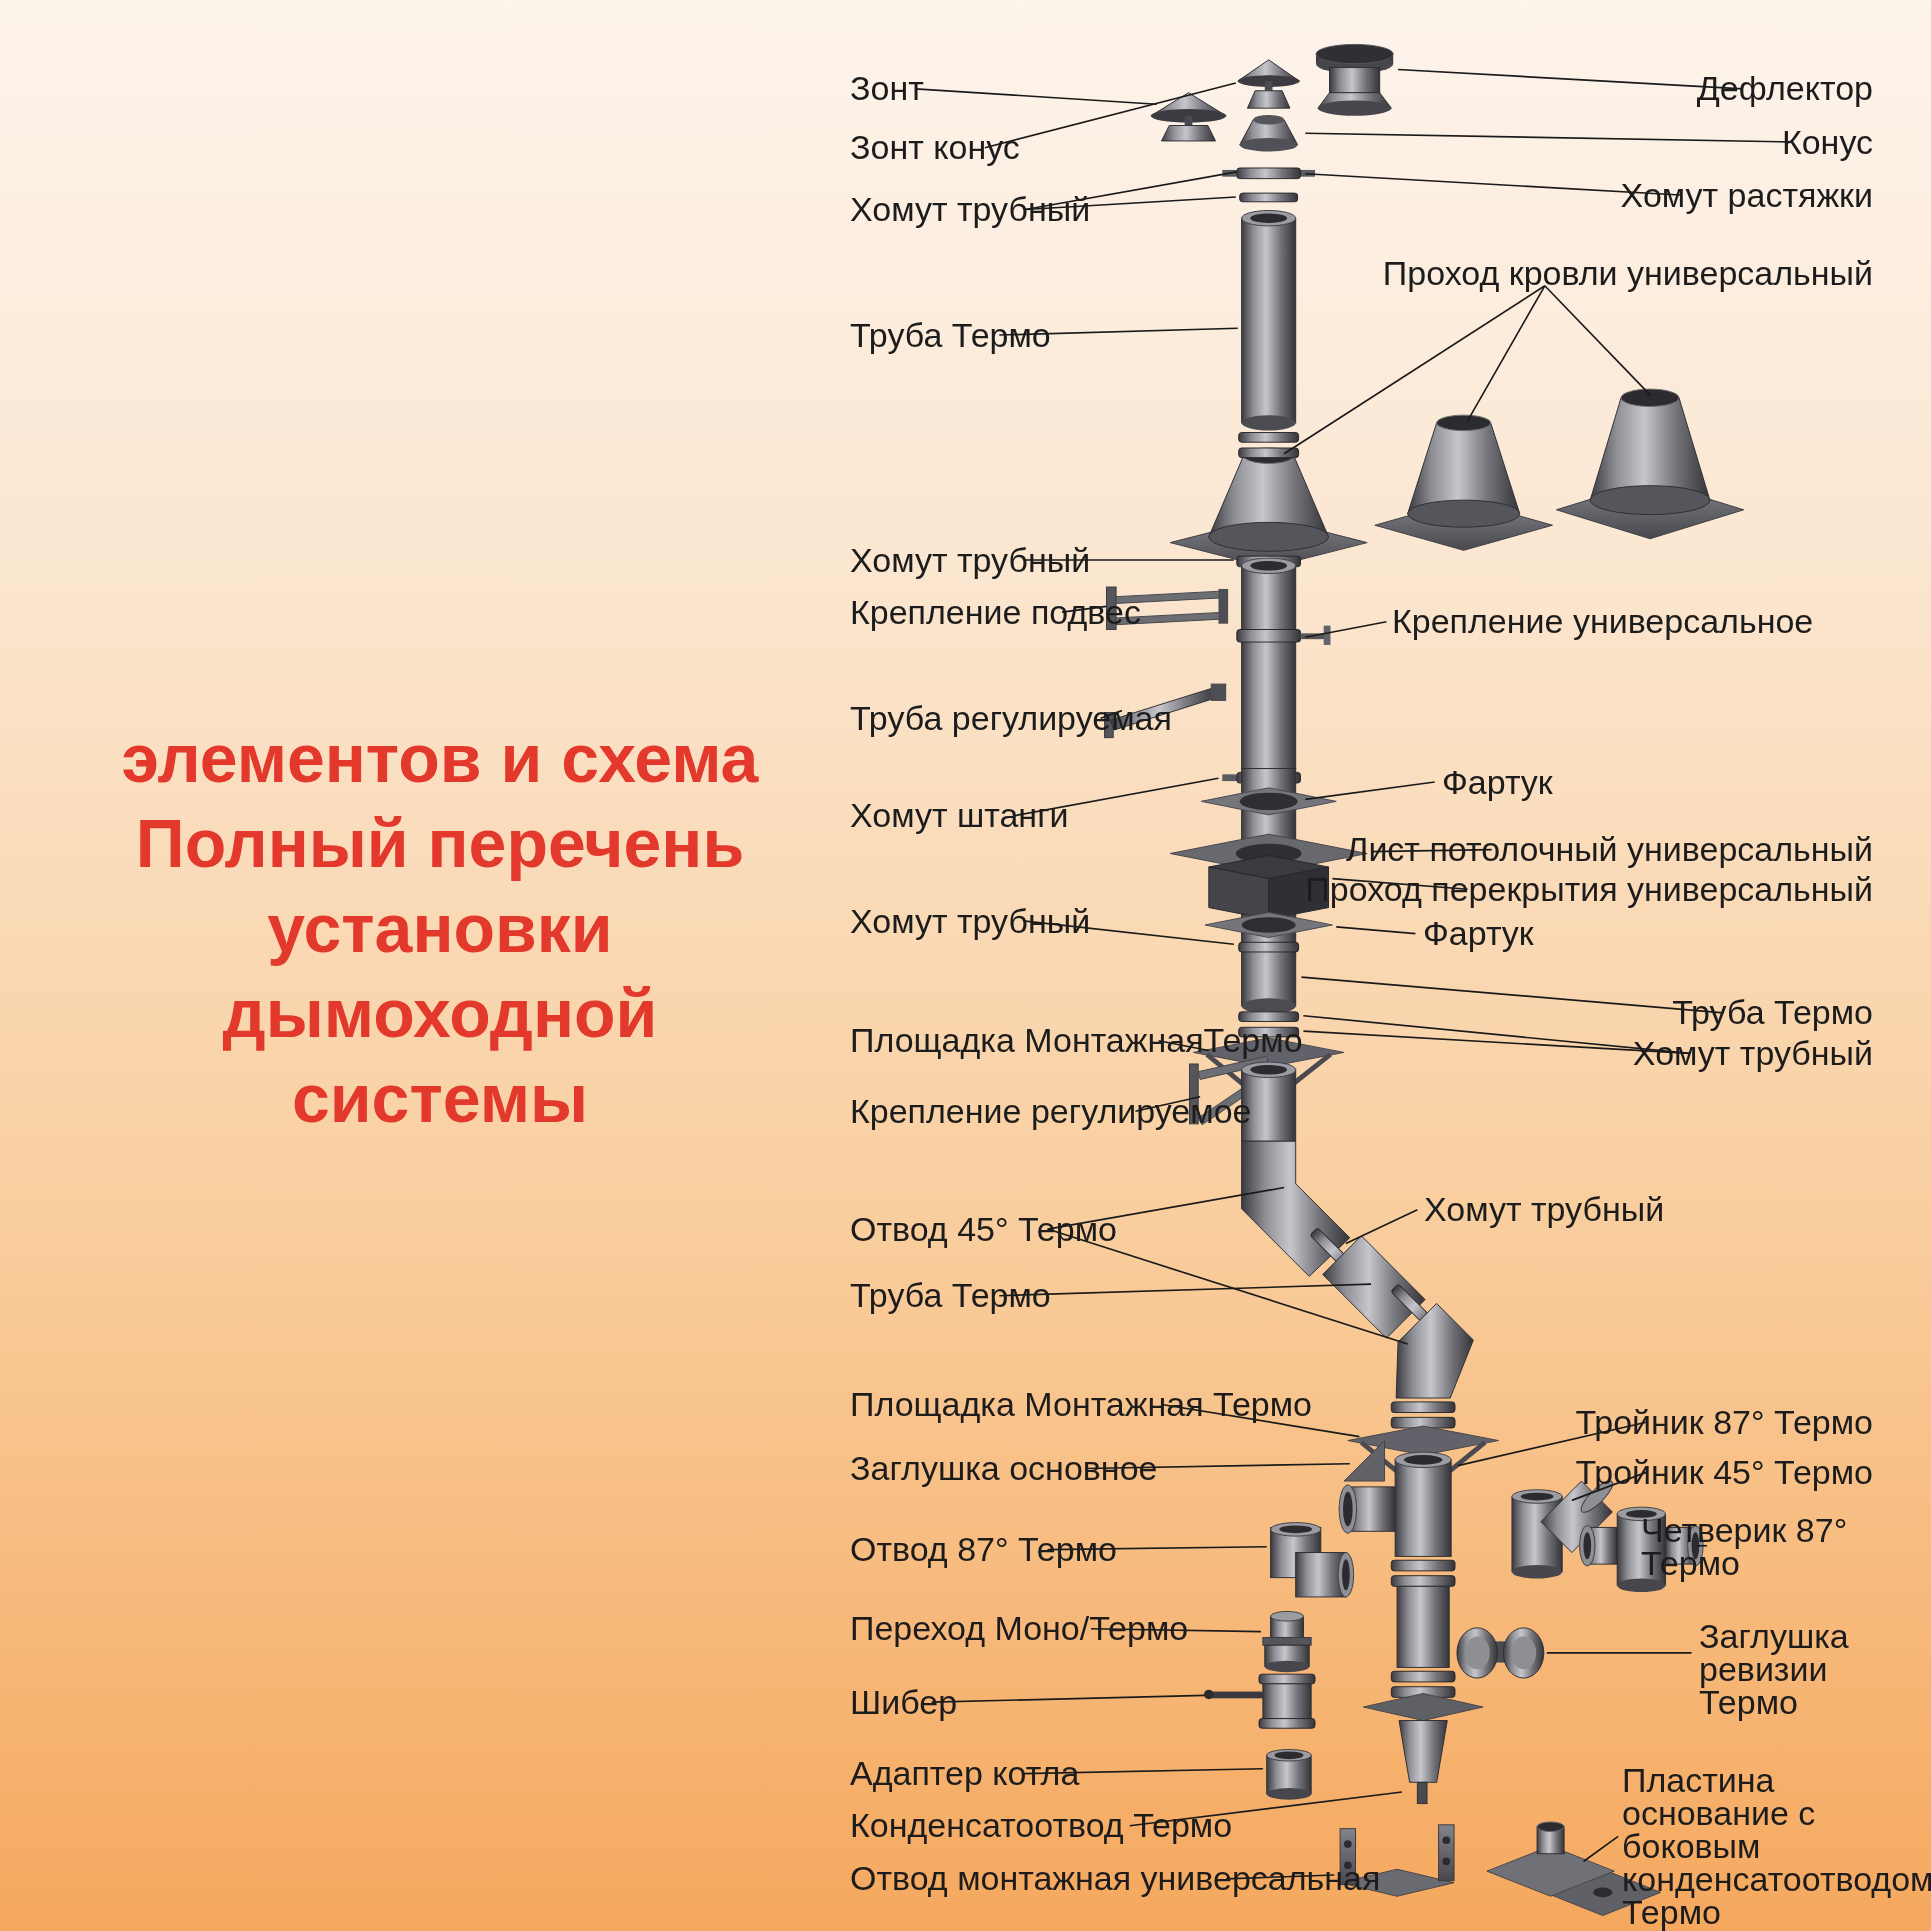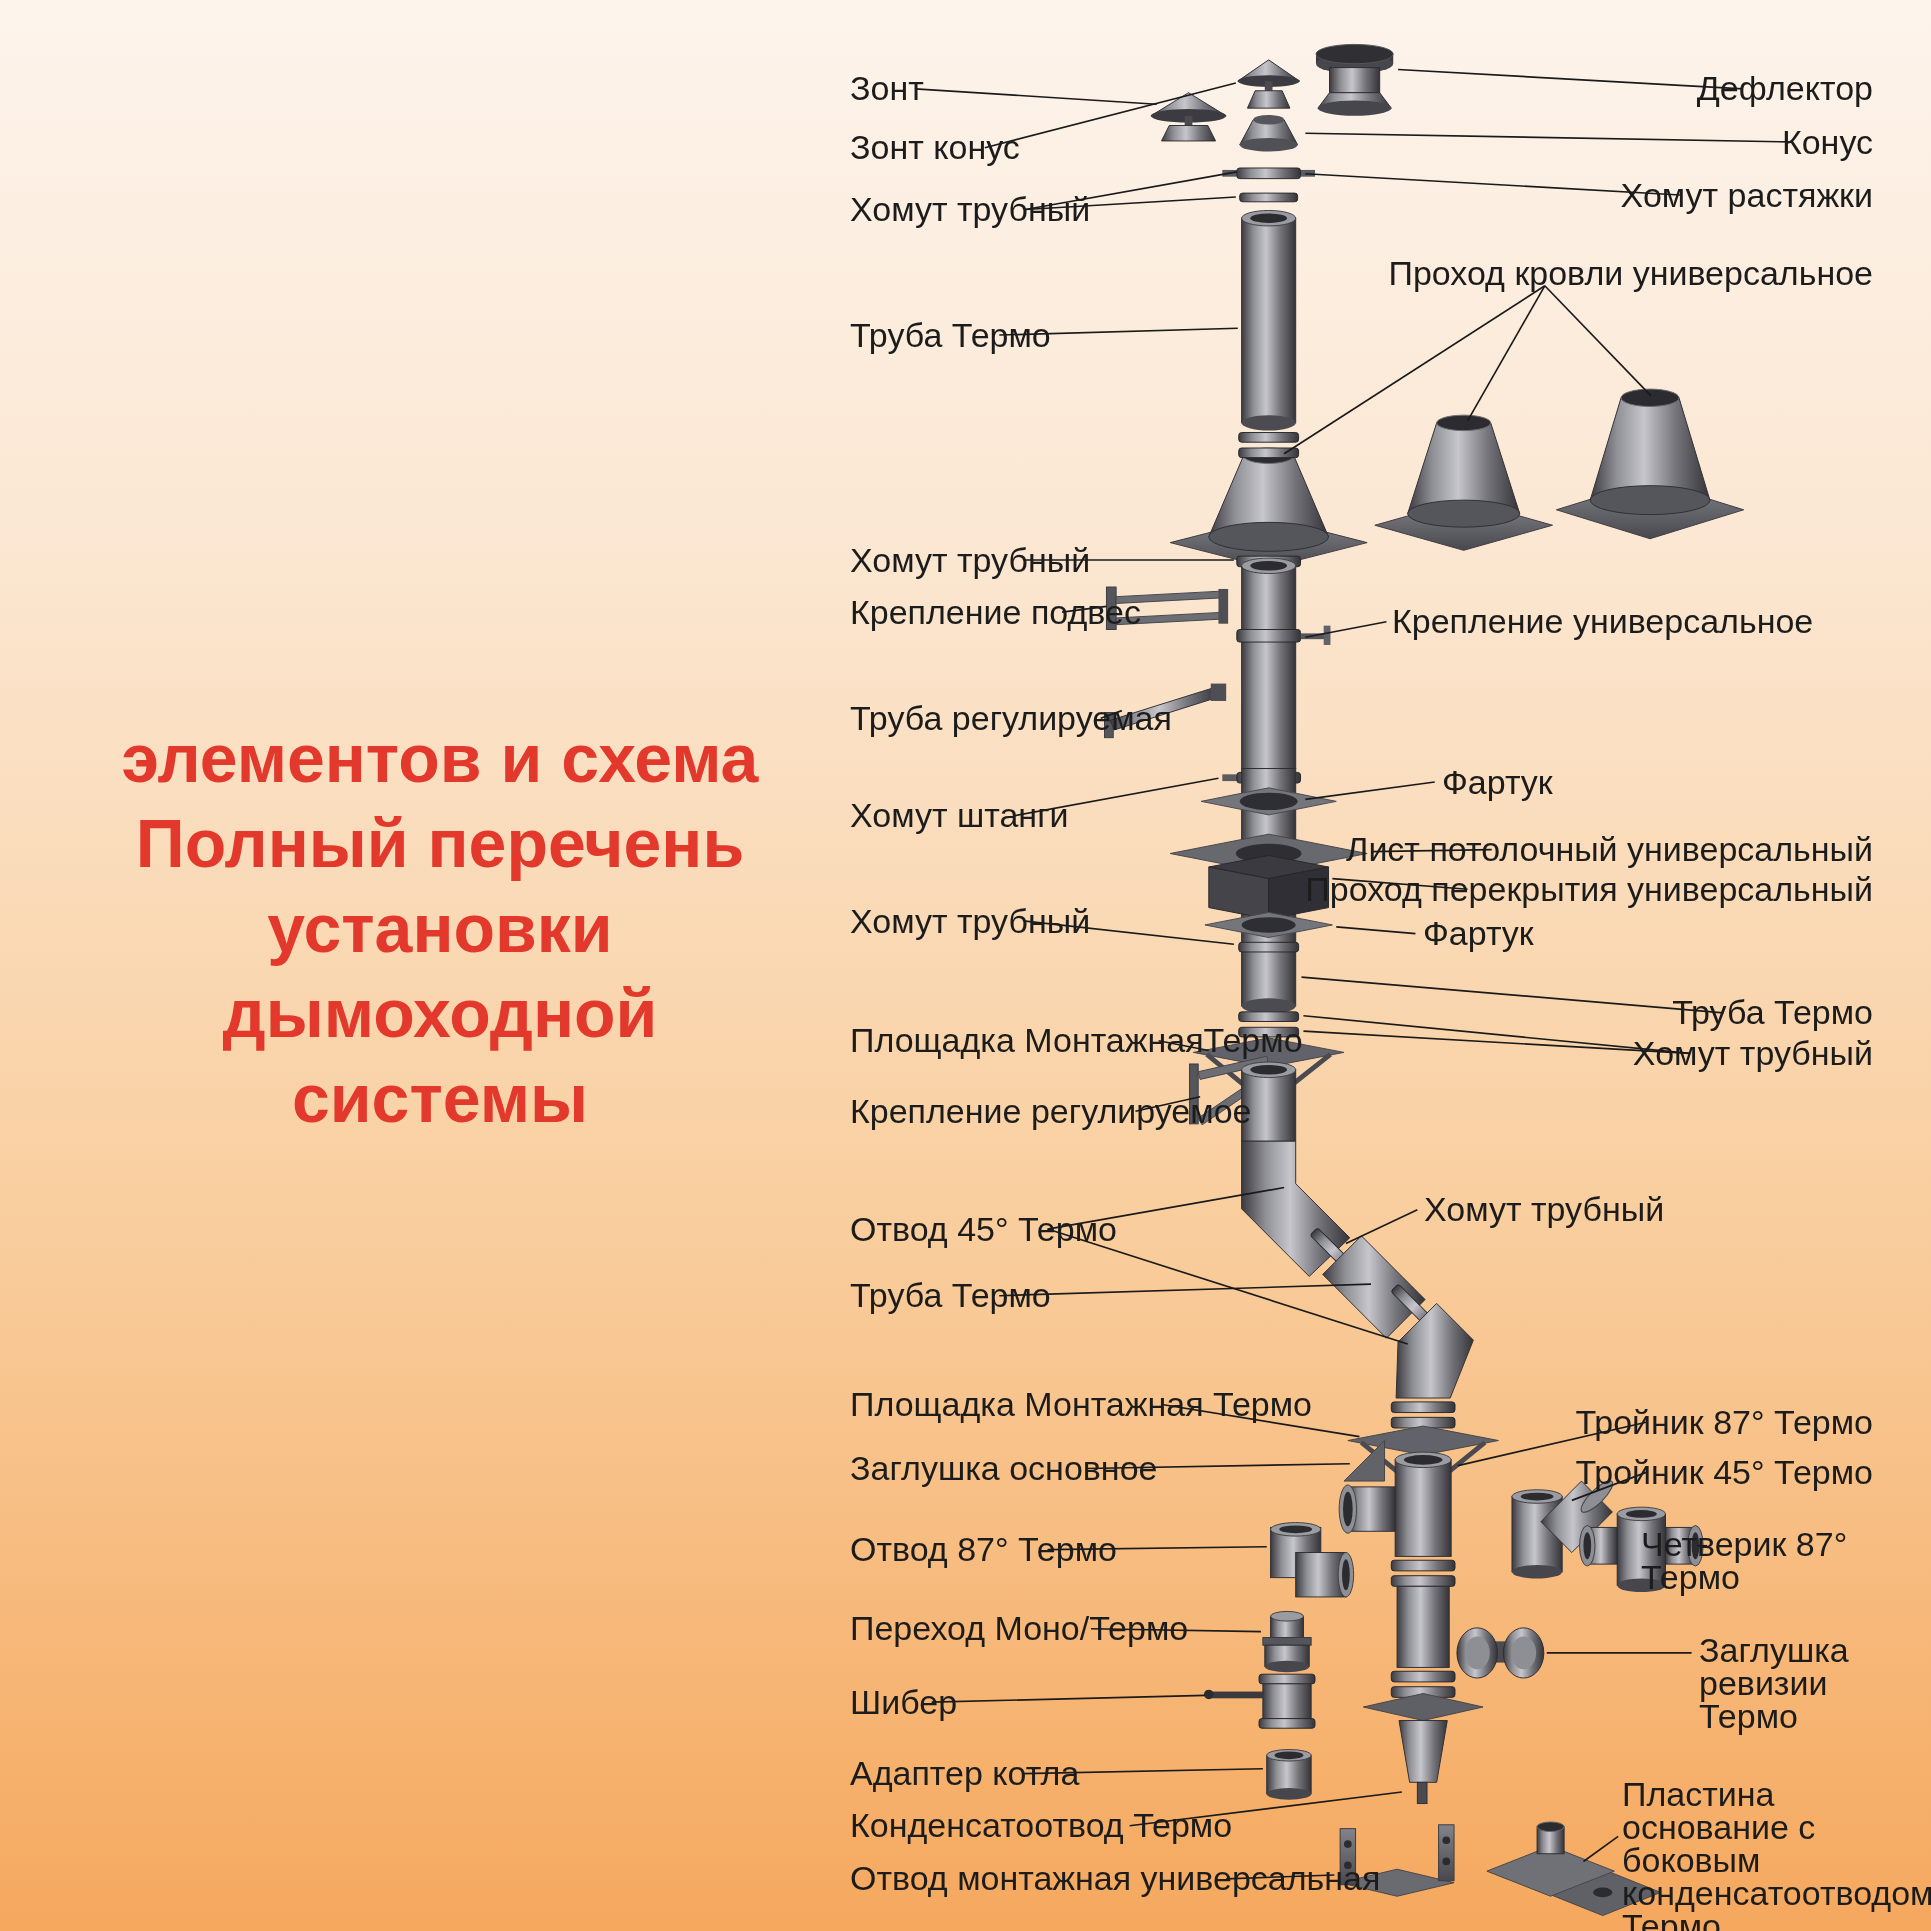--- a/index.html
+++ b/index.html
@@ -11,21 +11,21 @@
   .title{
     position:absolute;left:73px;top:716px;width:734px;
     text-align:center;color:#e2392c;font-weight:bold;
     font-size:68px;line-height:85px;letter-spacing:0px;
   }
   .lbl{
     position:absolute;font-size:34px;line-height:33px;color:#1c1c1c;
     white-space:nowrap;
   }
   .lbl.r{}
-  .lbl.wrap{white-space:normal;margin-top:14px;}
+  .lbl.wrap{white-space:normal;}
   svg.diagram{position:absolute;left:0;top:0;}
 </style>
 </head>
 <body>
 
 <div class="stage">
 
   <svg class="diagram" width="1931" height="1931" viewBox="0 0 2000 2000">
     <defs>
       <linearGradient id="mh" x1="0" y1="0" x2="1" y2="0">
@@ -403,21 +403,21 @@
   <div class="lbl" style="left:850px;top:1533px">Отвод 87° Термо</div>
   <div class="lbl" style="left:850px;top:1612px">Переход Моно/Термо</div>
   <div class="lbl" style="left:850px;top:1686px">Шибер</div>
   <div class="lbl" style="left:850px;top:1757px">Адаптер котла</div>
   <div class="lbl" style="left:850px;top:1809px">Конденсатоотвод Термо</div>
   <div class="lbl" style="left:850px;top:1862px">Отвод монтажная универсальная</div>
 
   <div class="lbl r" style="right:58px;top:72px">Дефлектор</div>
   <div class="lbl r" style="right:58px;top:126px">Конус</div>
   <div class="lbl r" style="right:58px;top:179px">Хомут растяжки</div>
-  <div class="lbl r" style="right:58px;top:257px">Проход кровли универсальное</div>
+  <div class="lbl r" style="right:58px;top:257px">Проход кровли универсальный</div>
   <div class="lbl" style="left:1392px;top:605px">Крепление универсальное</div>
   <div class="lbl" style="left:1442px;top:766px">Фартук</div>
   <div class="lbl r" style="right:58px;top:833px">Лист потолочный универсальный</div>
   <div class="lbl r" style="right:58px;top:873px">Проход перекрытия универсальный</div>
   <div class="lbl" style="left:1423px;top:917px">Фартук</div>
   <div class="lbl r" style="right:58px;top:996px">Труба Термо</div>
   <div class="lbl r" style="right:58px;top:1037px">Хомут трубный</div>
   <div class="lbl" style="left:1424px;top:1193px">Хомут трубный</div>
   <div class="lbl r" style="right:58px;top:1406px">Тройник 87° Термо</div>
   <div class="lbl r" style="right:58px;top:1456px">Тройник 45° Термо</div>

